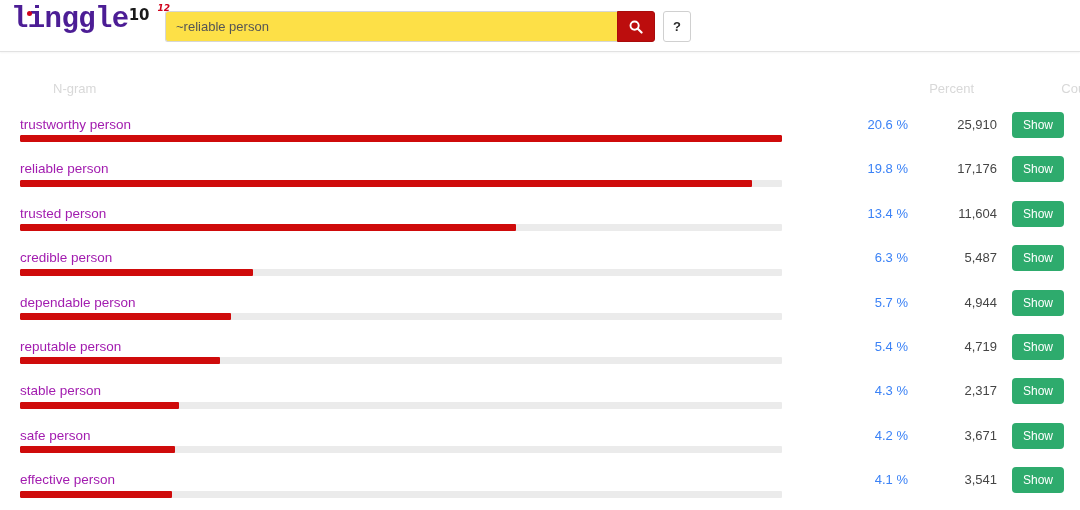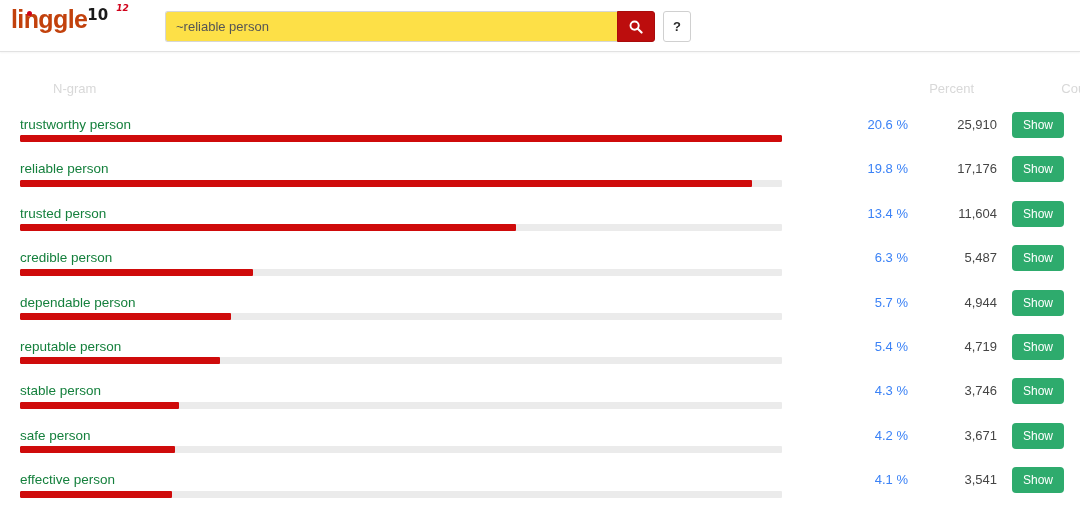--- a/index.html
+++ b/index.html
@@ -33,25 +33,25 @@
     left: 11px;
     top: 3px;
     height: 40px;
     display: flex;
     align-items: flex-start;
     text-decoration: none;
     cursor: pointer;
   }
   .logo-word {
     position: relative;
-    font-family: Liberation Sans, sans-serif;
-    font-size: 25px;
+    font-family: Liberation Mono, monospace;
+    font-size: 29px;
     font-weight: bold;
     letter-spacing: -0.6px;
-    color: #c2410c;
+    color: #4c1d95;
     line-height: 33px;
   }
   .logo-dot {
     position: absolute;
     width: 5px;
     height: 5px;
     border-radius: 50%;
     background: #d0021b;
     left: 16px;
     top: 8px;
@@ -157,21 +157,21 @@
   .th-count  { text-align: right; }
   .th-example{ text-align: left; padding-left: 15px; }
 
   .result-row {
     position: relative;
     height: 44.4px;
   }
   .cell-label {
     grid-column: 2;
     font-size: 13.5px;
-    color: #15803d;
+    color: #a21caf;
     white-space: nowrap;
     padding-top: 14px;
   }
   .cell-percent {
     grid-column: 3;
     text-align: right;
     font-size: 13px;
     color: #3b82f6;
     white-space: nowrap;
     padding-top: 14px;
@@ -317,21 +317,21 @@
         <div class="cell-count">4,719</div>
         <div class="cell-example"><button class="show-button" style="background: rgb(46, 171, 109);">Show</button></div>
         <div class="bar-track" style="background: rgb(235, 235, 235);">
           <div class="bar-fill" style="width: 26.21%; background: rgb(207, 11, 11);"></div>
         </div>
       </div>
       <div class="grid-row result-row">
         <div></div>
         <div class="cell-label">stable person</div>
         <div class="cell-percent">4.3 %</div>
-        <div class="cell-count">3,746</div>
+        <div class="cell-count">2,317</div>
         <div class="cell-example"><button class="show-button" style="background: rgb(46, 171, 109);">Show</button></div>
         <div class="bar-track" style="background: rgb(235, 235, 235);">
           <div class="bar-fill" style="width: 20.87%; background: rgb(207, 11, 11);"></div>
         </div>
       </div>
       <div class="grid-row result-row">
         <div></div>
         <div class="cell-label">safe person</div>
         <div class="cell-percent">4.2 %</div>
         <div class="cell-count">3,671</div>

